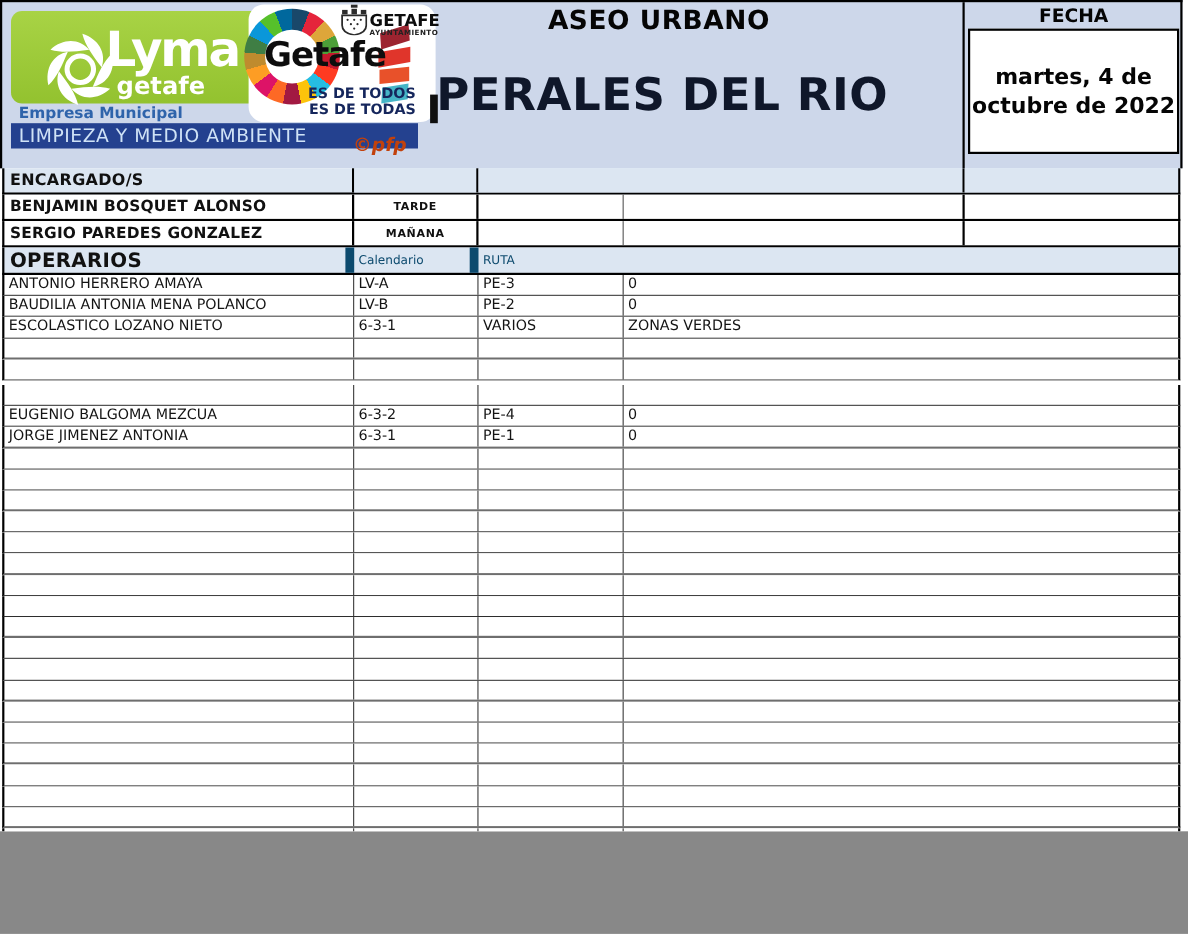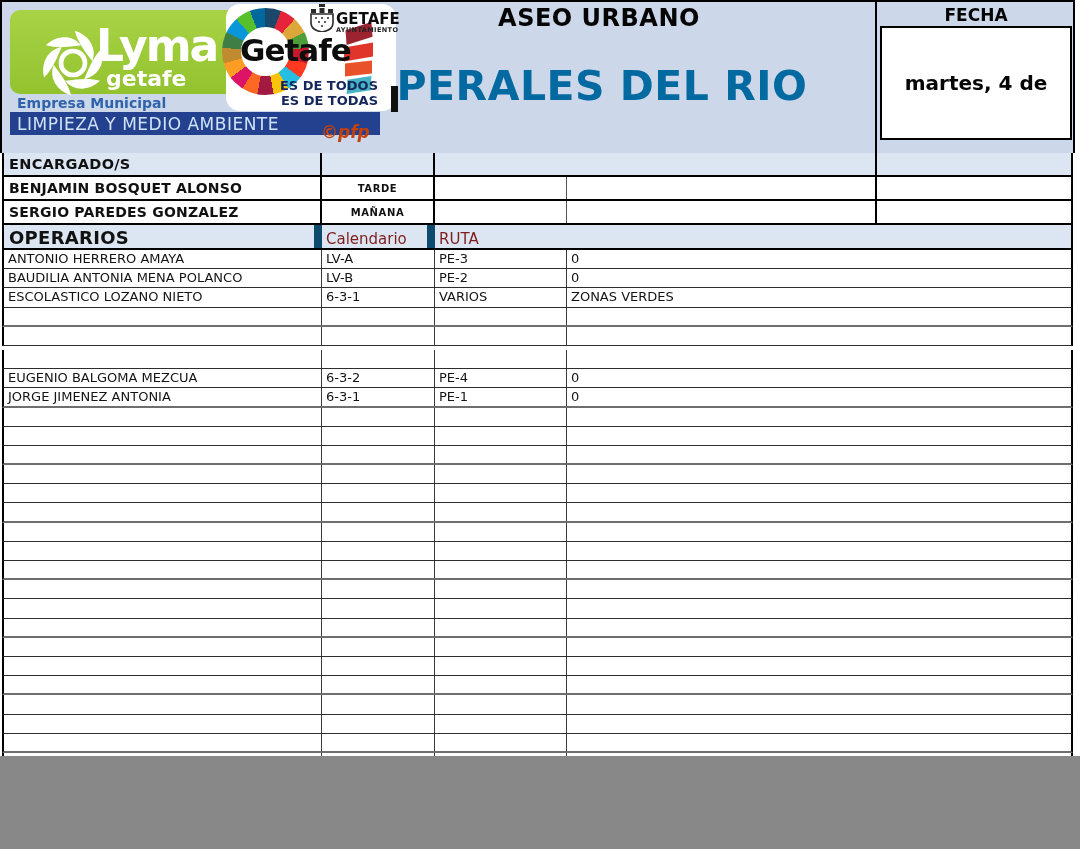--- a/index.html
+++ b/index.html
@@ -34,42 +34,42 @@
   .b4{left:121px;top:74px;width:24px;height:14px;background:#45b5c6;transform:skewY(-12deg) rotate(3deg);}
   .crest{position:absolute;left:84px;top:0px;width:24px;height:28px;z-index:4;}
   .cresttxt{position:absolute;left:110px;top:6px;font-size:15px;font-weight:bold;color:#0d0d0d;z-index:4;letter-spacing:0px;}
   .crestsub{position:absolute;left:110px;top:22px;font-size:6.5px;font-weight:bold;color:#222;z-index:4;letter-spacing:0.4px;}
   .slogan{position:absolute;left:0;width:152px;text-align:right;font-size:13px;font-weight:bold;color:#15265c;line-height:15px;z-index:4;}
   .sl1{top:74px;} .sl2{top:89px;}
   .copyright{position:absolute;left:319px;top:120px;font-size:17px;font-weight:bold;font-style:italic;color:#c2410c;}
   .artifact{position:absolute;left:389px;top:84px;width:7px;height:26px;background:#101010;}
   
   .title-top{position:absolute;left:397px;top:2px;width:400px;text-align:center;font-size:24px;font-weight:bold;color:#050505;letter-spacing:0.5px;}
-  .title-main{position:absolute;left:340px;top:60px;width:520px;text-align:center;font-size:41px;font-weight:bold;color:#0369a1;letter-spacing:0.5px;}
+  .title-main{position:absolute;left:340px;top:60px;width:520px;text-align:center;font-size:41px;font-weight:bold;color:#0f172a;letter-spacing:0.5px;}
   .fecha-label{position:absolute;left:875px;top:3px;width:198px;text-align:center;font-size:17px;font-weight:bold;color:#050505;}
   .datebox{position:absolute;left:878px;top:24px;width:192px;height:114px;background:#fff;border:2px solid #000;box-sizing:border-box;
            display:flex;flex-direction:column;justify-content:center;text-align:center;z-index:5;}
   .datebox div{font-size:20px;font-weight:bold;line-height:27px;color:#050505;}
   
   .tbl{position:absolute;left:2px;top:153px;width:1071px;}
   .row{display:flex;box-sizing:border-box;border-left:2px solid #000;border-right:2px solid #000;background:#fff;}
   .c{box-sizing:border-box;overflow:hidden;white-space:nowrap;}
   .erow{height:24px;border-bottom:2px solid #000;}
   .erow .c{border-right:2px solid #000;}
   .erow .c:last-child{border-right:none;}
   .blue{background:#dce6f2;}
   .seclabel{font-size:14.5px;font-weight:bold;padding:3px 0 0 5px;letter-spacing:0.3px;}
   .ename{font-size:14px;font-weight:bold;padding:3px 0 0 5px;letter-spacing:0.2px;}
   .eshift{font-size:10px;font-weight:bold;text-align:center;padding-top:6px;letter-spacing:0.6px;}
   .erow .thin{border-right:1px solid #555;}
   .oprow{height:25px;border-bottom:2px solid #000;background:#dce6f2;}
   .oprow .c{border-right:8px solid #0c4a6e;}
   .oprow .c:last-child{border-right:none;}
   .opname{font-size:18px;font-weight:bold;padding:2px 0 0 5px;letter-spacing:0.3px;}
-  .ophead{font-size:15px;padding:5px 0 0 4px;color:#7f1d1d;}
+  .ophead{font-size:11px;padding:5px 0 0 4px;color:#0c4a6e;}
   .trow{height:19.2px;border-bottom:1px solid #2d2d2d;}
   .trow .c{border-right:1px solid #3a3a3a;font-size:13px;color:#141414;padding:1px 0 0 4px;line-height:16px;}
   .trow .c:last-child{border-right:none;}
   .w-name{width:318px;} .w-cal{width:113px;} .w-ruta{width:132px;} .w-mid{width:310px;} .w-merge{width:442px;}
   .w-rest{flex:1;}
   .gap{height:4px;background:#fff;}
   .dblgray{border-bottom:2px solid #6e6e6e;}
   .block .trow:nth-child(3n){border-bottom:2px solid #6e6e6e;}
 </style>
 </head>
@@ -129,20 +129,21 @@
     </div>
     <div class="copyright">©pfp</div>
     <div class="artifact"></div>
 
     <div class="title-top">ASEO URBANO</div>
     <div class="title-main">PERALES DEL RIO</div>
 
     <div class="fecha-label">FECHA</div>
     <div class="datebox">
       <div>martes, 4 de</div>
+      <div>octubre de 2022</div>
     </div>
   </div>
 
   <div class="tbl">
 
     <div class="row erow blue">
       <div class="c w-name seclabel">ENCARGADO/S</div>
       <div class="c w-cal blue"></div>
       <div class="c w-merge blue"></div>
       <div class="c w-rest blue"></div>

